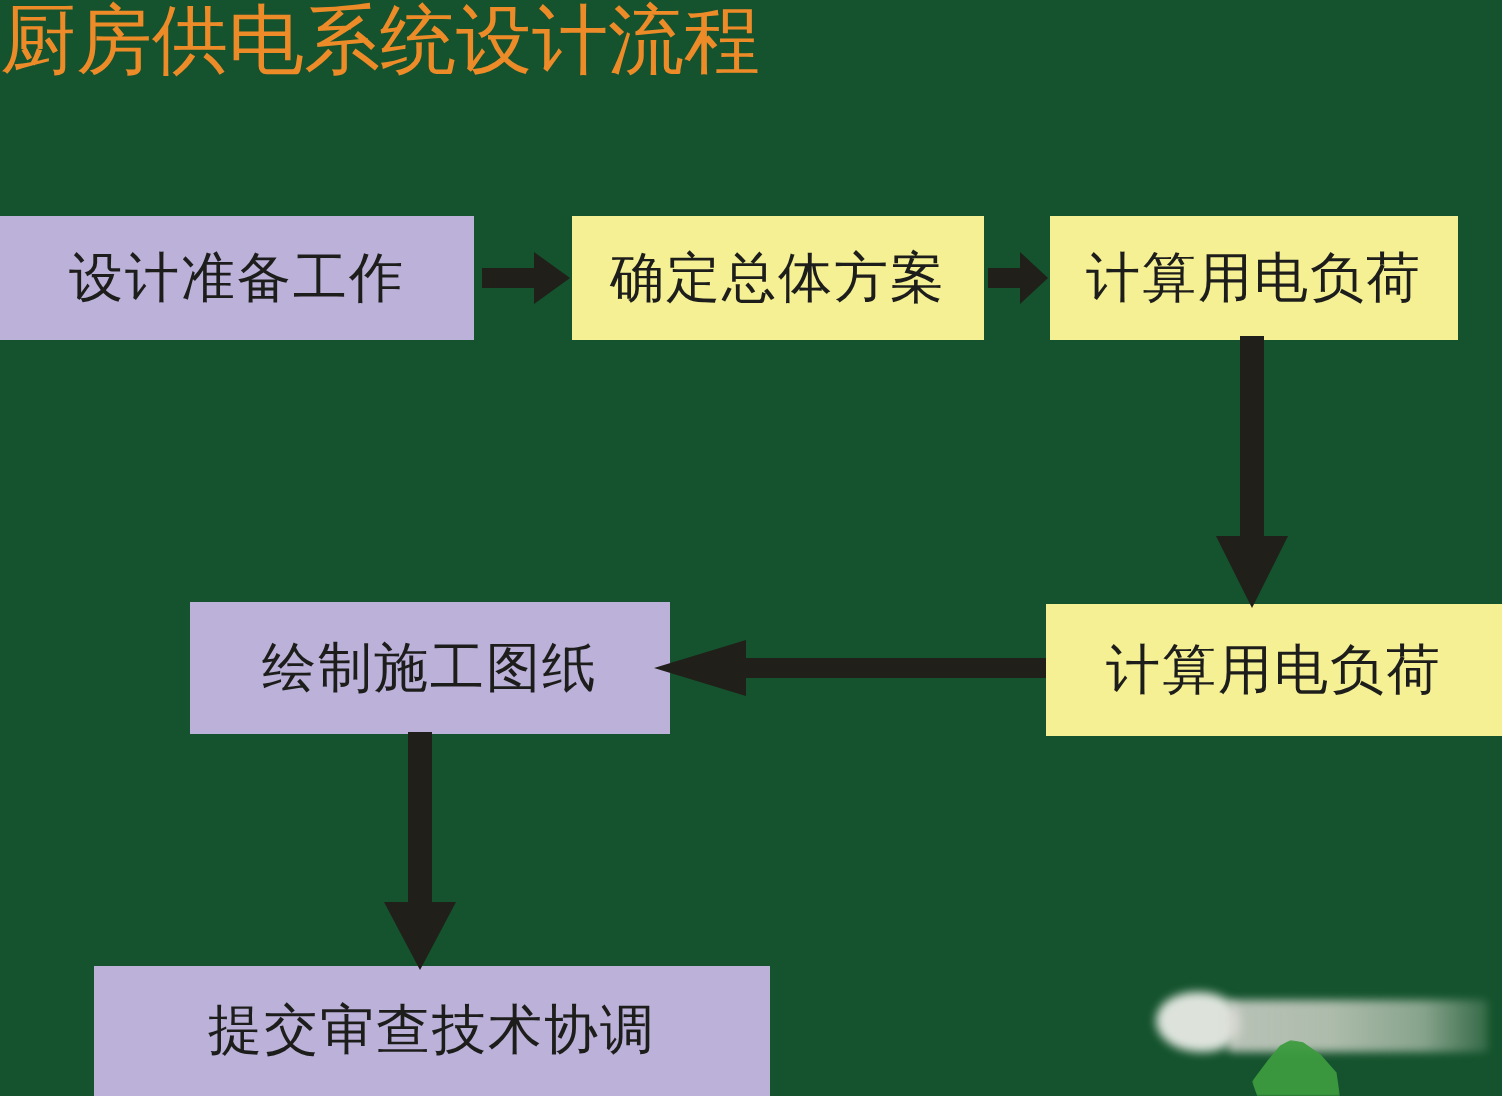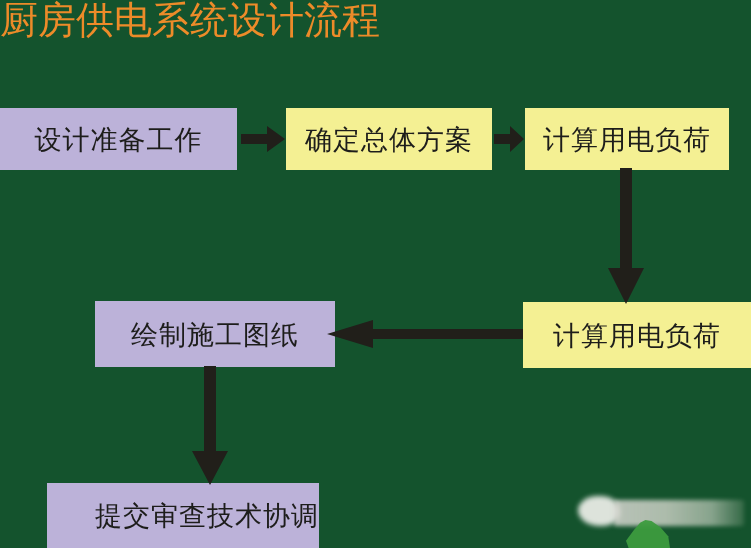--- a/index.html
+++ b/index.html
@@ -50,21 +50,21 @@
   }
   .node.purple { background: #bcb2d9; }
   .node.yellow { background: #f4f093; }
 
   
   #node-prep      { left: 0px;   top: 108px; width: 237px; height: 62px; }
   #node-scheme    { left: 286px; top: 108px; width: 206px; height: 62px; }
   #node-load      { left: 525px; top: 108px; width: 204px; height: 62px; }
   #node-detail    { left: 523px; top: 302px; width: 228px; height: 66px; }
   #node-drawing   { left: 95px;  top: 301px; width: 240px; height: 66px; }
-  #node-submit    { left: 47px;  top: 483px; width: 272px; height: 65px; justify-content: flex-end; }
+  #node-submit    { left: 47px;  top: 483px; width: 338px; height: 65px; }
 
   
   .arrow {
     position: absolute;
   }
   #arrow-prep-scheme    { left: 241px; top: 123px; width: 44px;  height: 32px; }
   #arrow-scheme-load    { left: 494px; top: 123px; width: 30px;  height: 32px; }
   #arrow-load-detail    { left: 606px; top: 168px; width: 40px;  height: 136px; }
   #arrow-detail-drawing { left: 327px; top: 317px; width: 196px; height: 34px; }
   #arrow-drawing-submit { left: 190px; top: 366px; width: 40px;  height: 119px; }

